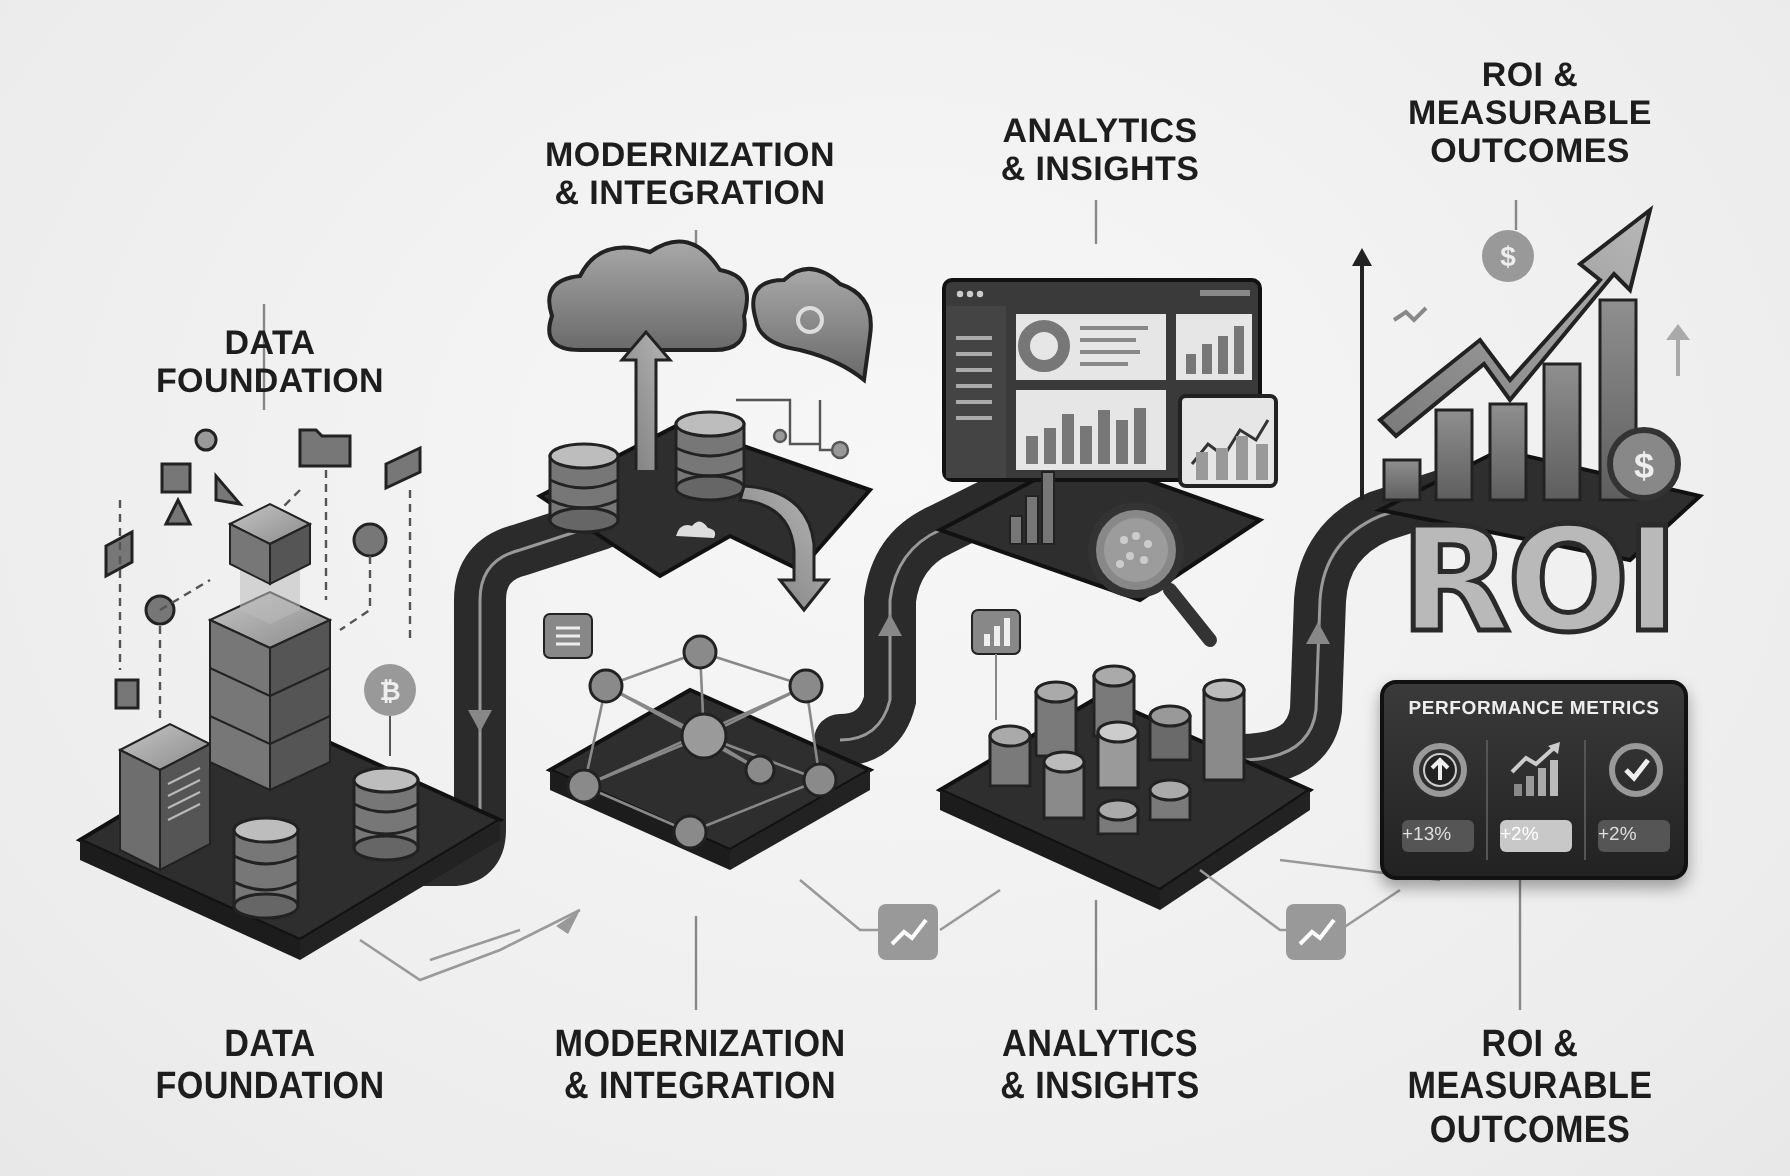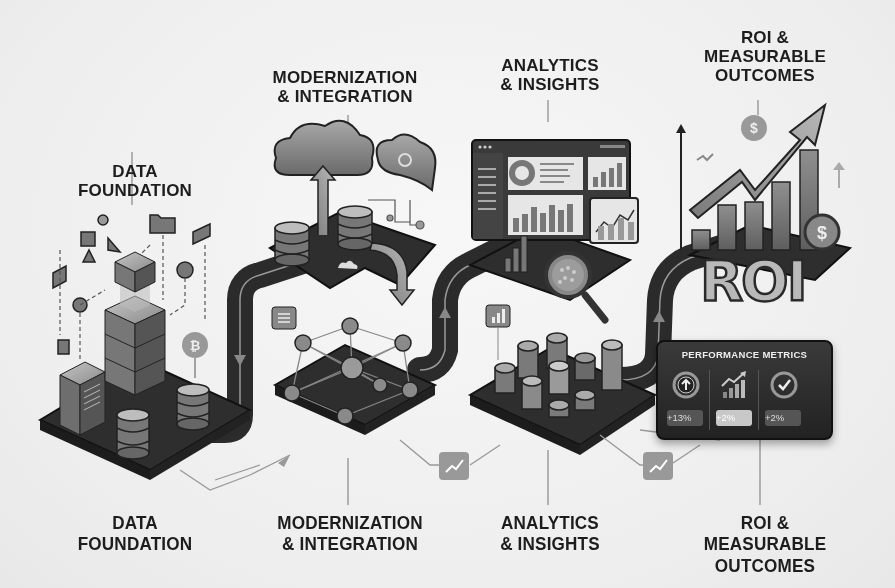--- a/index.html
+++ b/index.html
@@ -3,28 +3,28 @@
 <meta charset="utf-8">
 <style>
   html,body{margin:0;padding:0;}
   body{width:895px;height:588px;overflow:hidden;background:#f1f1f1;font-family:"Liberation Sans",sans-serif;position:relative;}
   .canvas{position:absolute;left:0;top:0;width:895px;height:588px;background:radial-gradient(ellipse at 50% 40%,#f7f7f7 0%,#eeeeee 70%,#e8e8e8 100%);}
   svg.art{position:absolute;left:0;top:0;}
   .label{position:absolute;text-align:center;font-weight:bold;color:#1d1d1d;letter-spacing:0.2px;line-height:1.12;}
   .label span{display:block;}
   .top-label{font-size:17px;}
   .bot-label{font-size:19px;transform:scaleX(0.9);}
-  .metrics{position:absolute;left:656px;top:340px;width:150px;height:96px;background:linear-gradient(#3a3a3a,#222);border:2px solid #111;border-radius:8px;box-shadow:0 4px 8px rgba(0,0,0,.35);padding-left:23px;}
+  .metrics{position:absolute;left:690px;top:340px;width:150px;height:96px;background:linear-gradient(#3a3a3a,#222);border:2px solid #111;border-radius:8px;box-shadow:0 4px 8px rgba(0,0,0,.35);}
   .metrics-title{position:absolute;left:0;right:0;top:7px;text-align:center;color:#eee;font-size:9.5px;font-weight:bold;letter-spacing:.3px;}
   .mcol{position:absolute;top:24px;width:48px;height:66px;}
   .mcol svg{position:absolute;left:10px;top:4px;}
   .badge{position:absolute;left:6px;top:44px;width:36px;height:16px;border-radius:3px;background:#555;color:#ddd;font-size:9.5px;text-align:left;line-height:16px;}
   .badge.hl{background:#c8c8c8;color:#fff;}
   .mdiv{position:absolute;top:28px;width:1px;height:60px;background:#555;}
-  .roi-text{position:absolute;left:700px;top:248px;font-size:56px;font-weight:bold;color:#b9b9b9;-webkit-text-stroke:2.5px #2a2a2a;letter-spacing:-2px;font-family:"DejaVu Sans",sans-serif;}
+  .roi-text{position:absolute;left:700px;top:248px;font-size:72px;font-weight:bold;color:#b9b9b9;-webkit-text-stroke:2.5px #2a2a2a;letter-spacing:-2px;font-family:"DejaVu Sans",sans-serif;}
 </style>
 </head>
 <body>
 
 <div class="canvas">
 
 <svg class="art" width="895" height="588" viewBox="0 0 895 588">
   <defs>
     <linearGradient id="g-box" x1="0" y1="0" x2="0" y2="1">
           <stop offset="0" stop-color="#8f8f8f"></stop>

